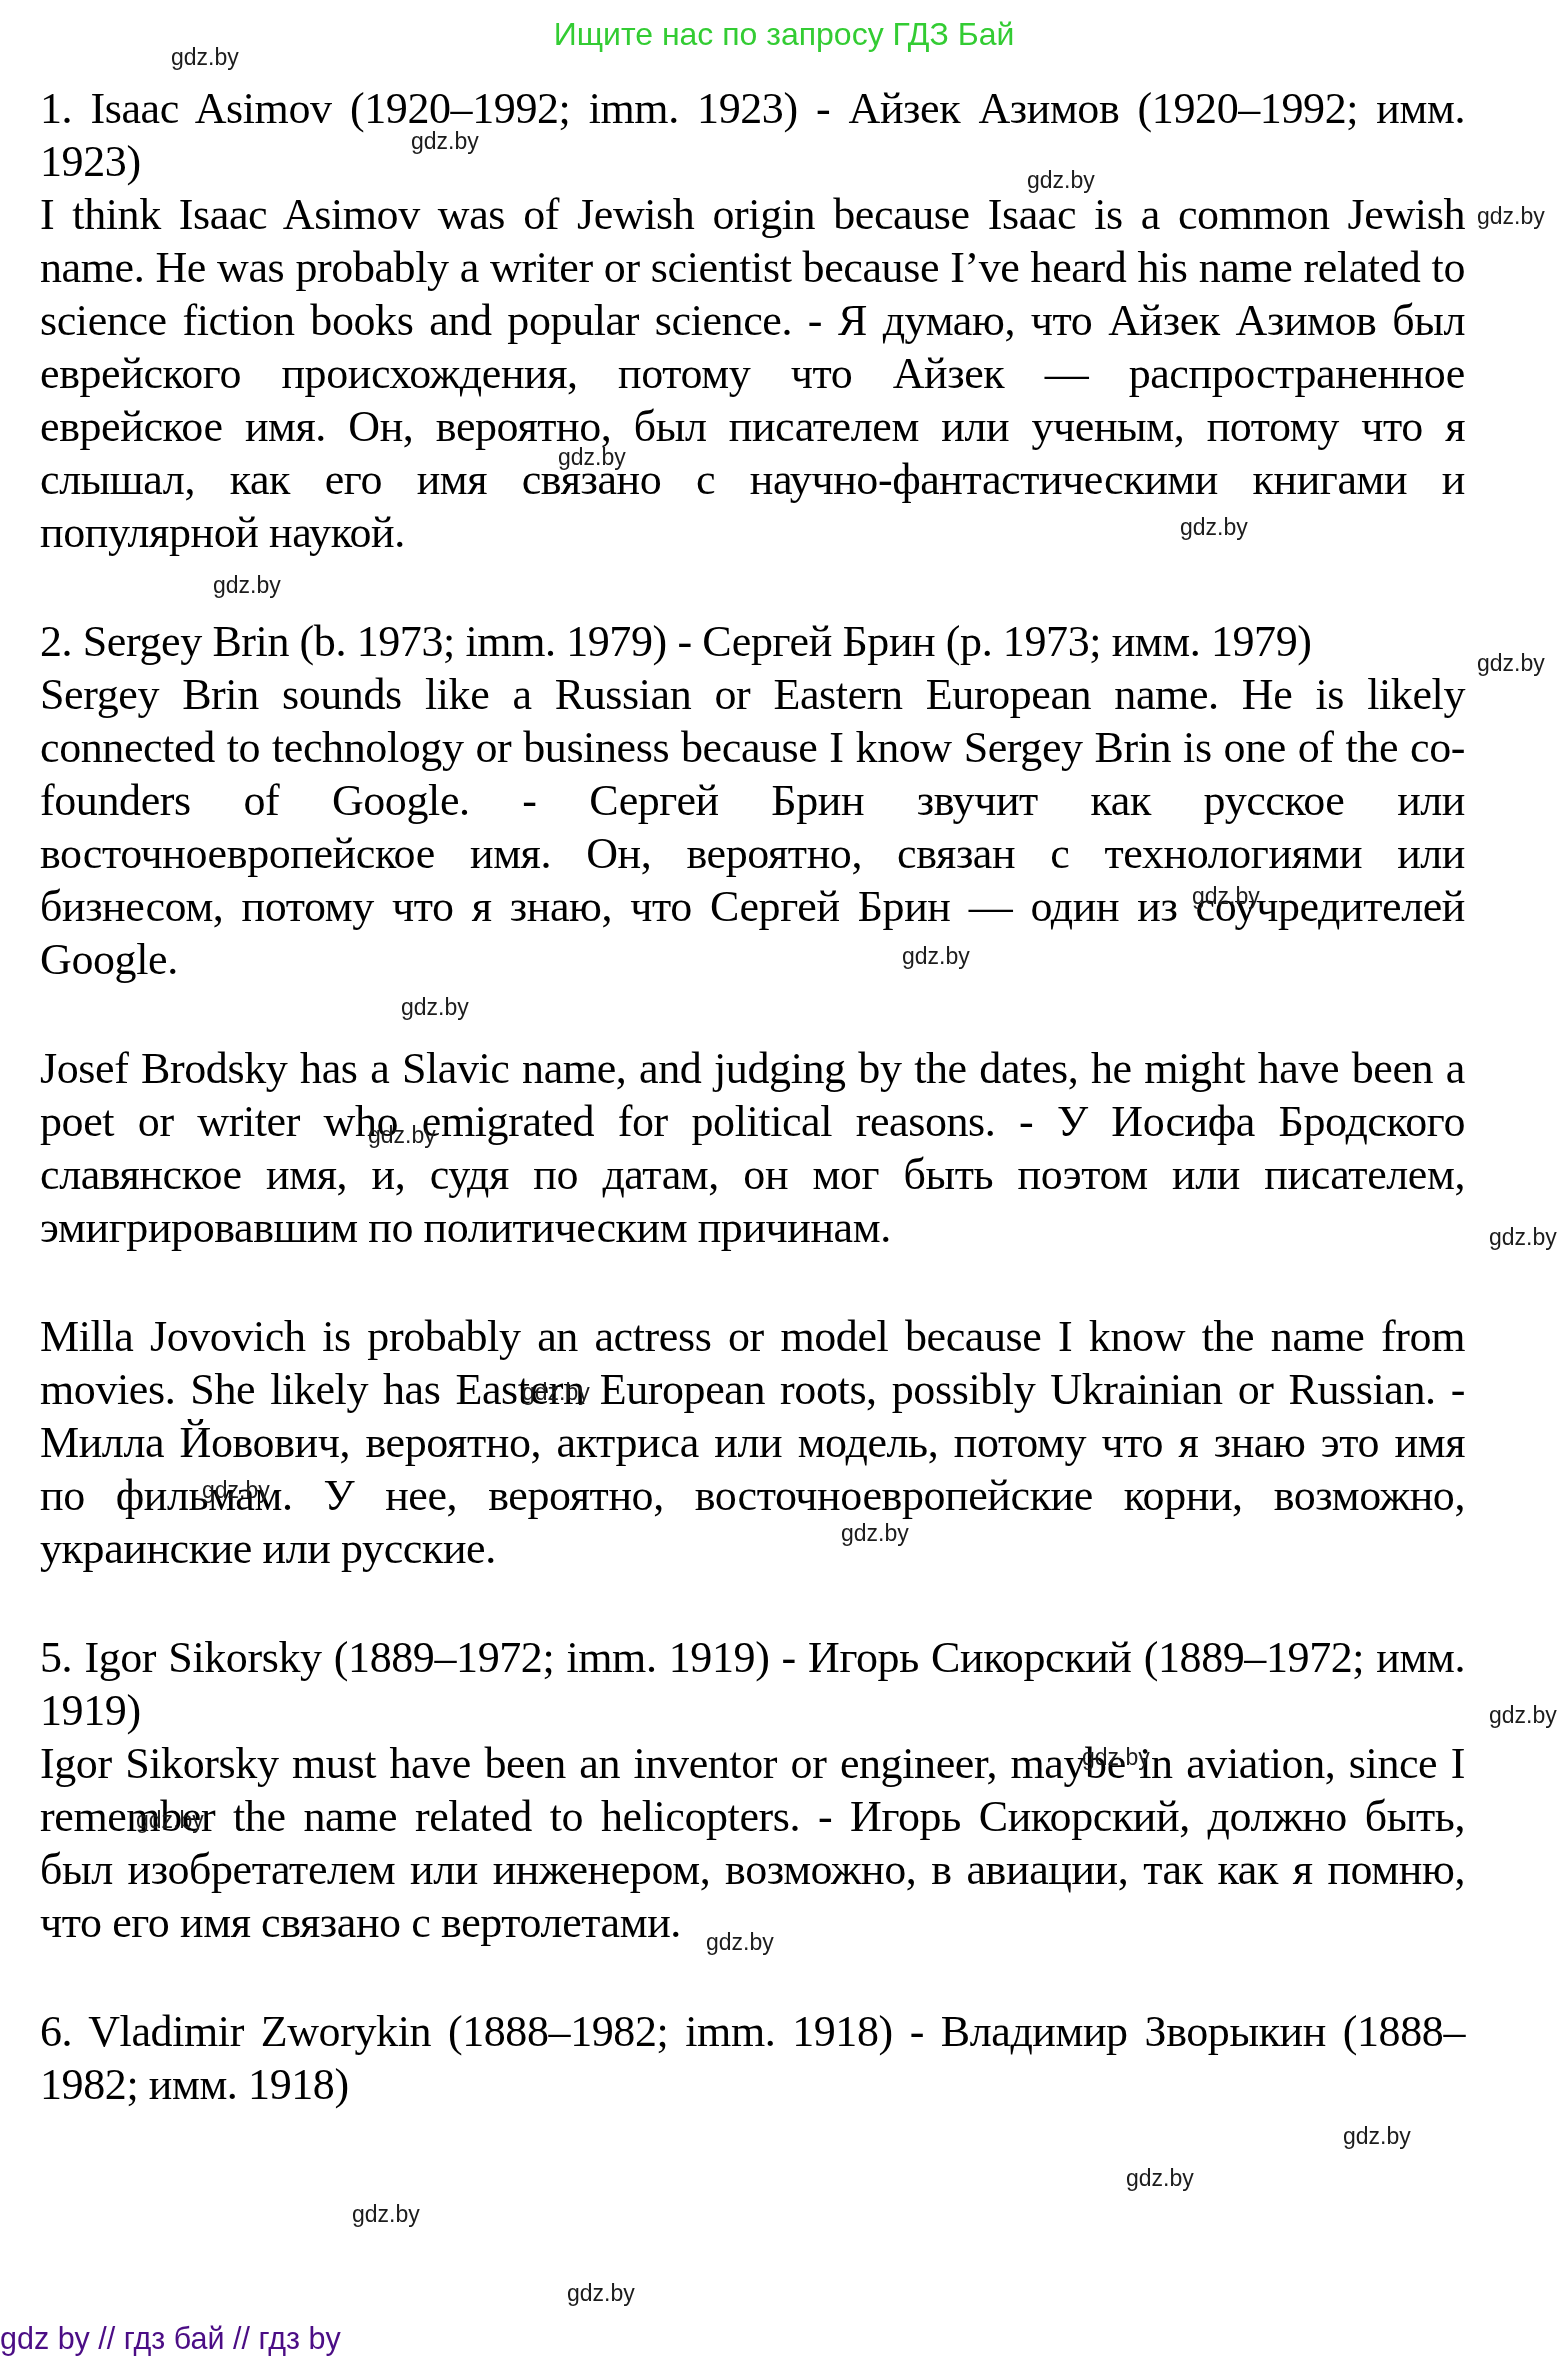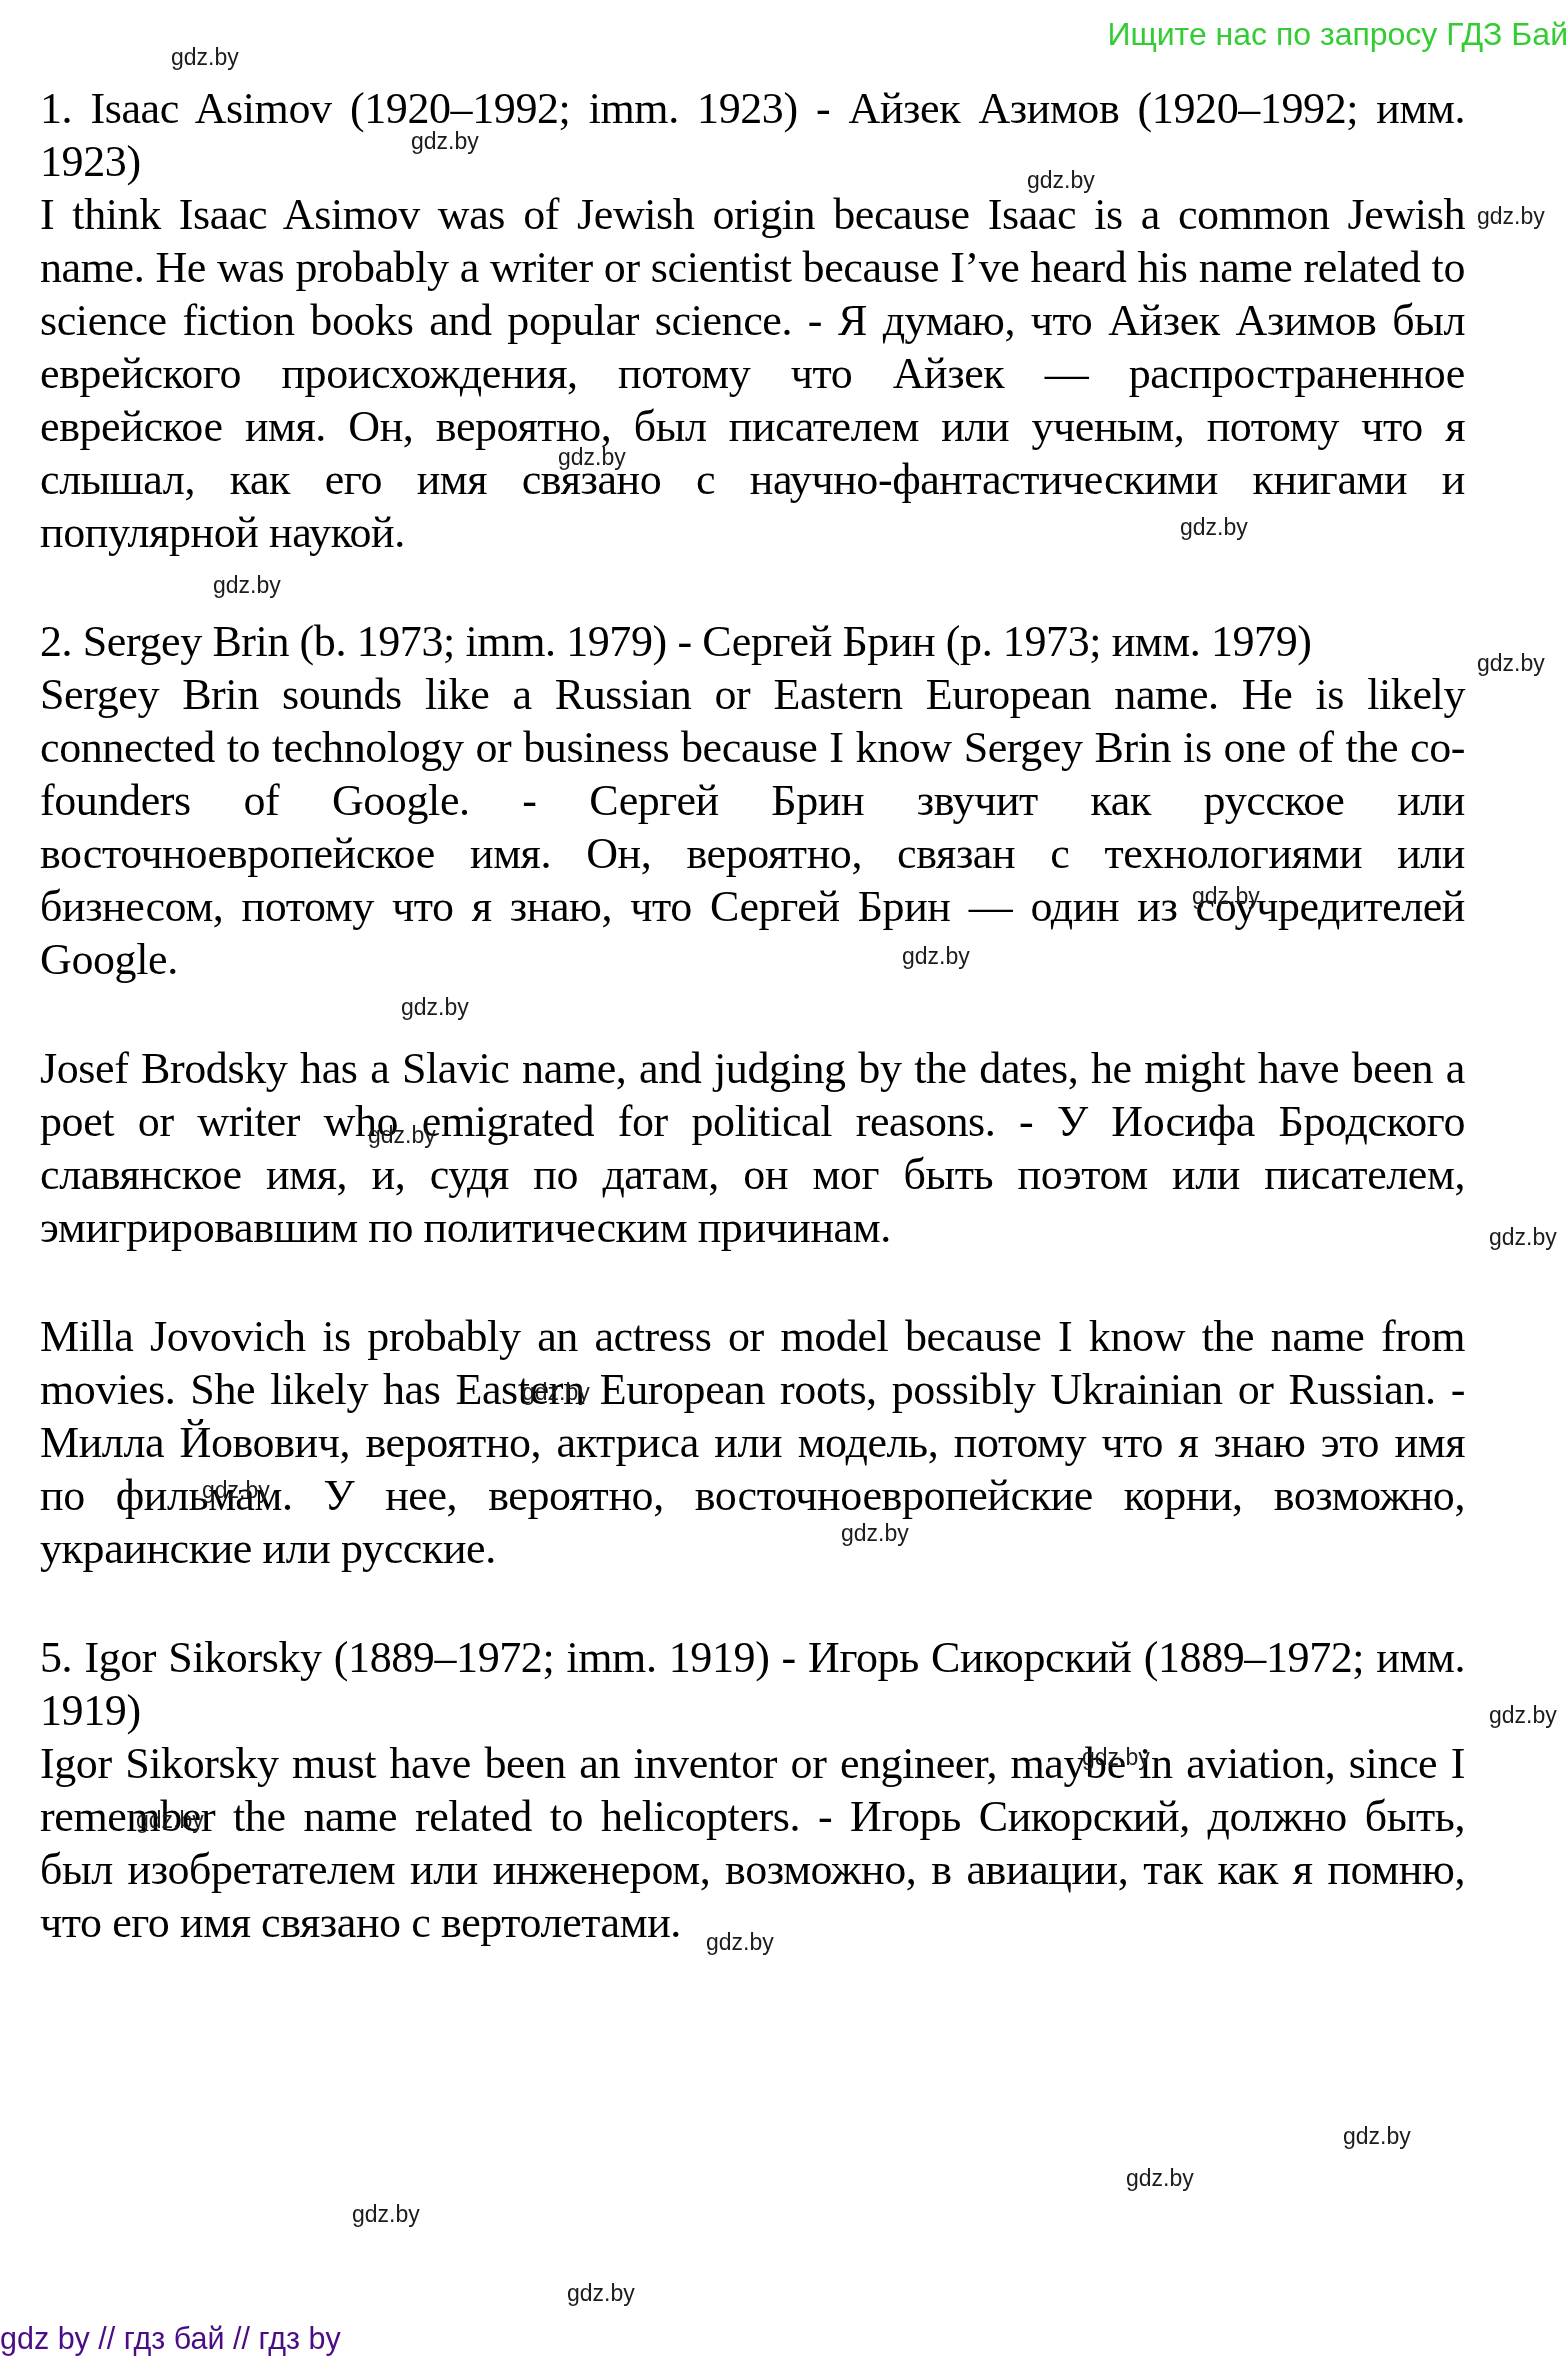--- a/index.html
+++ b/index.html
@@ -6,21 +6,21 @@
   body {
     width: 1568px;
     height: 2366px;
     background: #ffffff;
     position: relative;
     overflow: hidden;
     font-family: "Liberation Serif", serif;
   }
   .page-header {
     padding-top: 16px;
-    text-align: right;
+    text-align: center;
     font-family: "Liberation Sans", sans-serif;
     font-size: 32px;
     font-weight: 400;
   }
   .content {
     margin: 29px 103px 0 40px; 
   }
   .item { margin-bottom: 56px; }
   .item p {
     margin: 0;
@@ -73,20 +73,24 @@
 
   <div class="item">
     <p>Milla Jovovich is probably an actress or model because I know the name from movies. She likely has Eastern European roots, possibly Ukrainian or Russian. - Милла Йовович, вероятно, актриса или модель, потому что я знаю это имя по фильмам. У нее, вероятно, восточноевропейские корни, возможно, украинские или русские.</p>
   </div>
 
   <div class="item">
     <p>5. Igor Sikorsky (1889–1972; imm. 1919) - Игорь Сикорский (1889–1972; имм. 1919)</p>
     <p>Igor Sikorsky must have been an inventor or engineer, maybe in aviation, since I remember the name related to helicopters. - Игорь Сикорский, должно быть, был изобретателем или инженером, возможно, в авиации, так как я помню, что его имя связано с вертолетами.</p>
   </div>
 
+  <div class="item">
+    <p>6. Vladimir Zworykin (1888–1982; imm. 1918) - Владимир Зворыкин (1888–1982; имм. 1918)</p>
+
+  </div>
 
 </div>
 
 <div class="wm-layer">
     <div class="wm" style="left: 171px; top: 44px;">gdz.by</div>
     <div class="wm" style="left: 411px; top: 128px;">gdz.by</div>
     <div class="wm" style="left: 1027px; top: 167px;">gdz.by</div>
     <div class="wm" style="left: 1477px; top: 203px;">gdz.by</div>
     <div class="wm" style="left: 558px; top: 444px;">gdz.by</div>
     <div class="wm" style="left: 1180px; top: 514px;">gdz.by</div>

